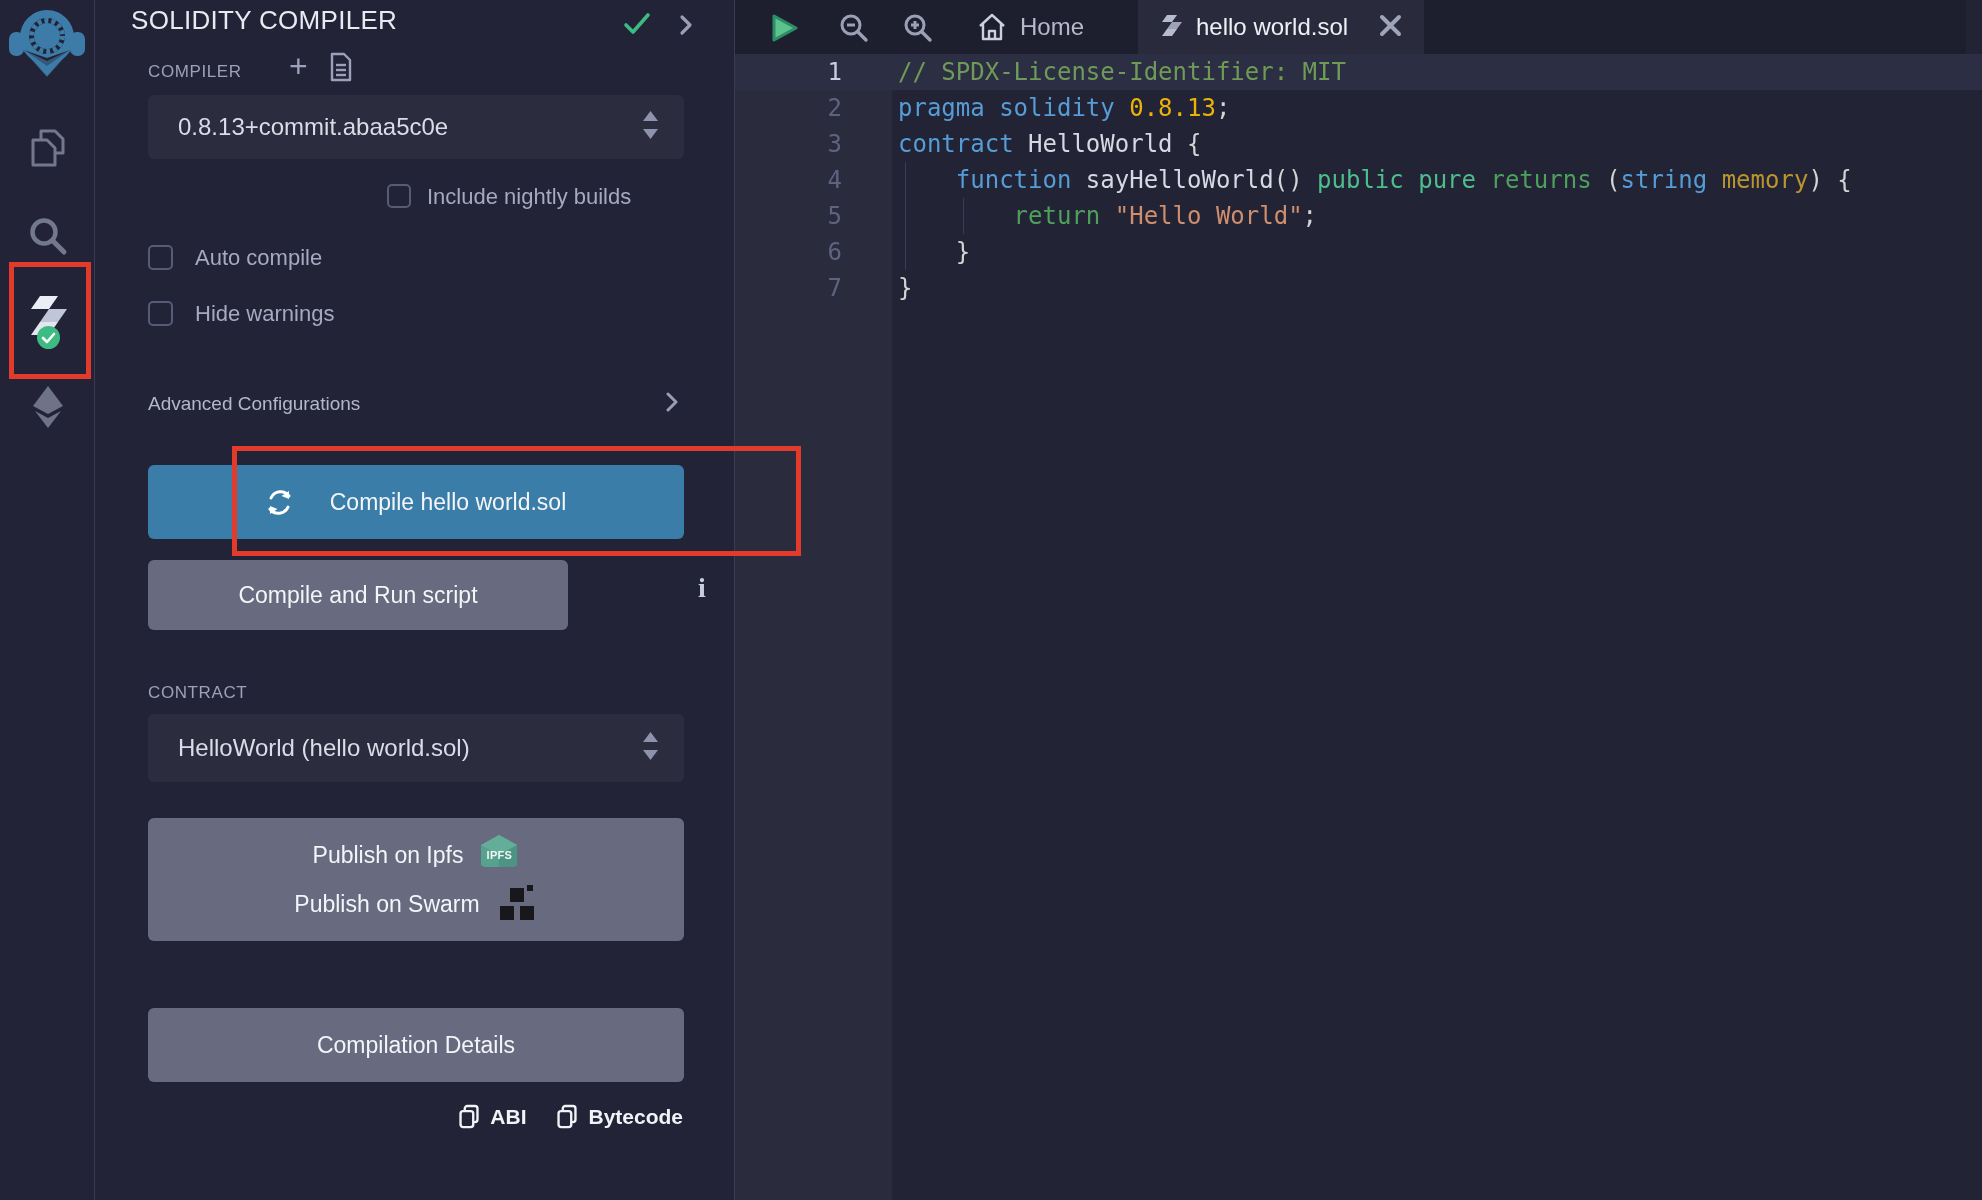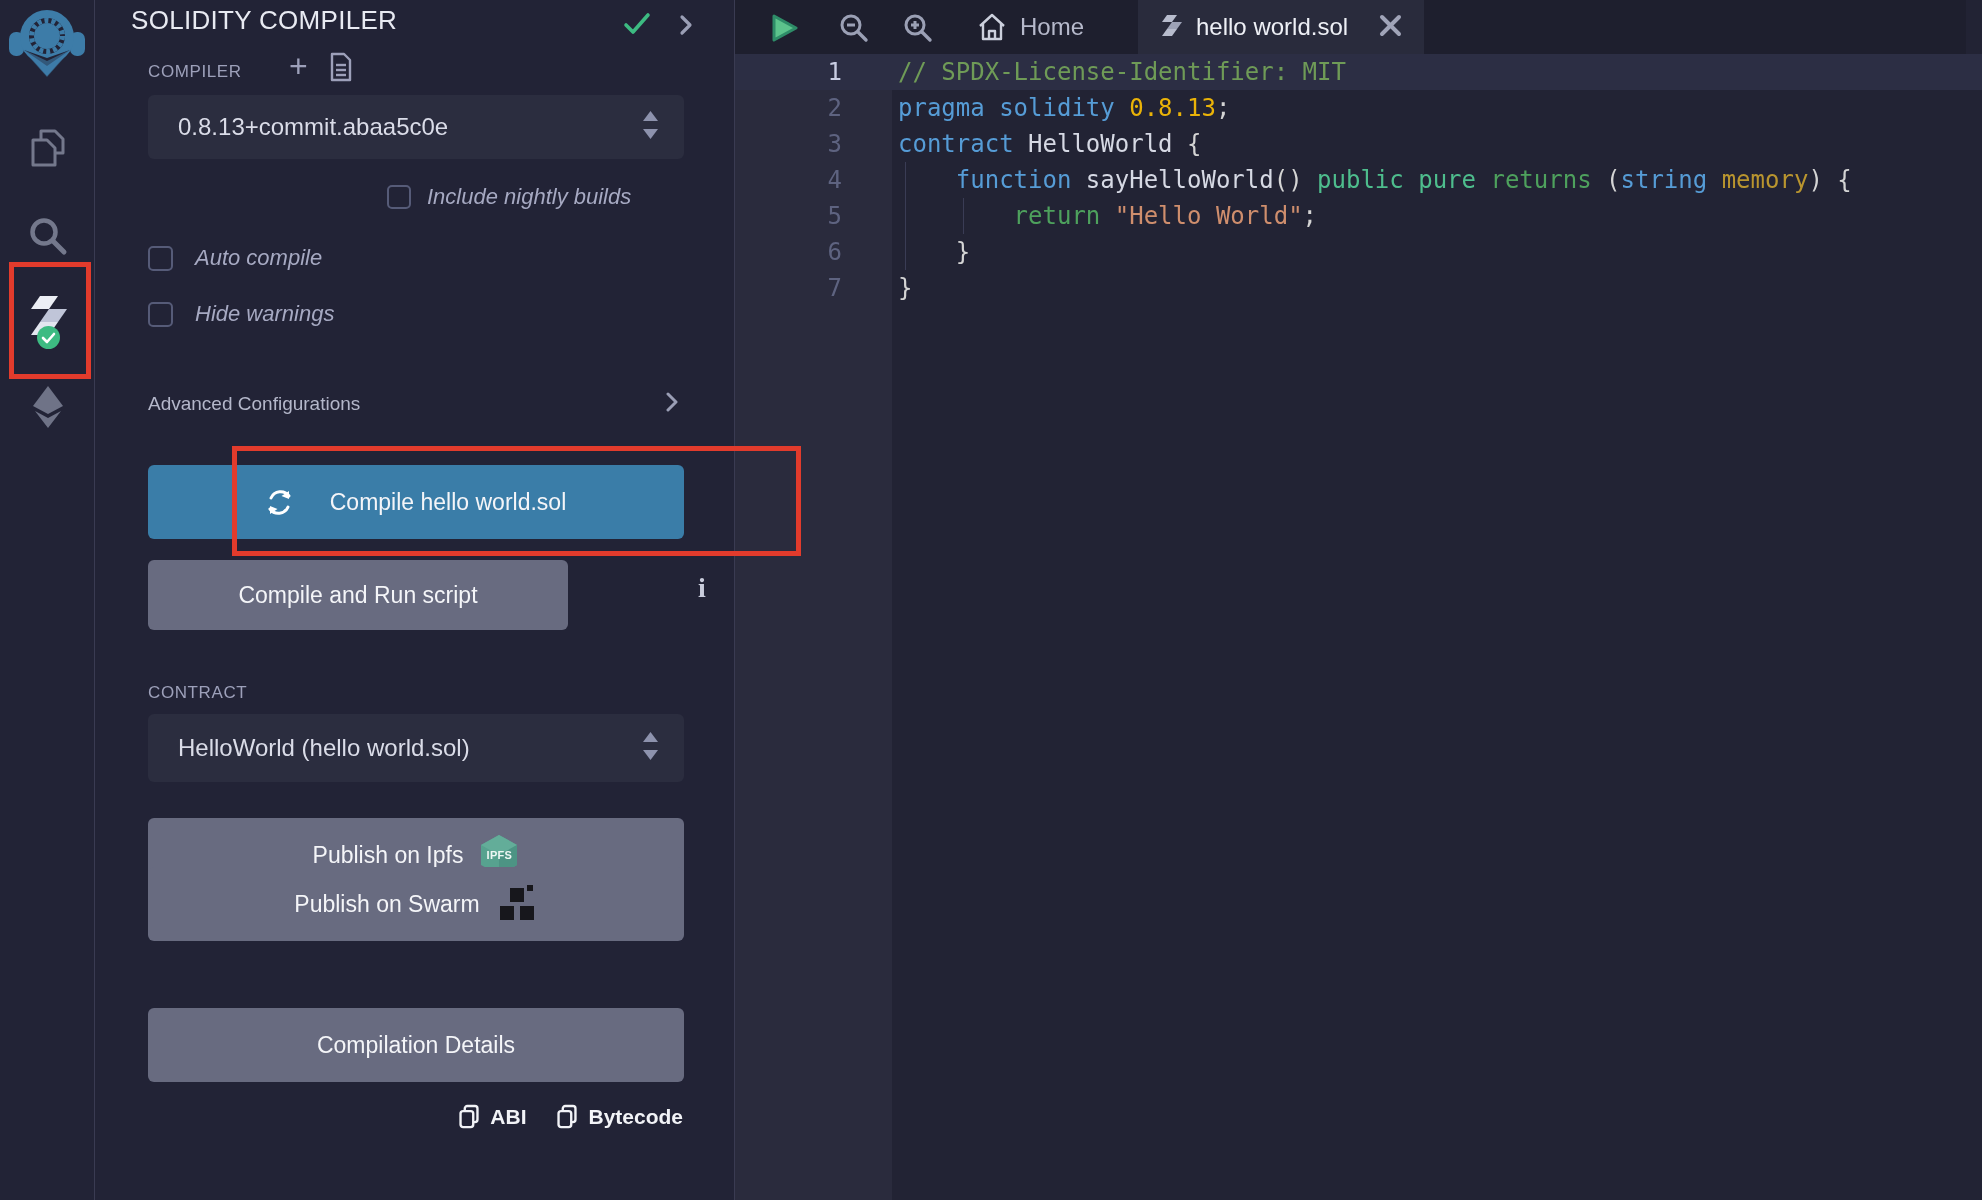--- a/index.html
+++ b/index.html
@@ -43,21 +43,21 @@
   .select-box {
     position:absolute; left:53px; width:536px;
     background:#2b2d3f; border-radius:6px;
     display:flex; align-items:center; cursor:pointer;
   }
   .select-version { top:95px; height:64px; }
   .select-contract { top:714px; height:68px; }
   .select-box .sel-text { padding-left:30px; font-size:24px; color:#dadce8; }
   .select-box .sel-arrows { margin-left:auto; margin-right:26px; }
 
-  .chk-row { position:absolute; display:flex; align-items:center; cursor:pointer;font-style:italic; }
+  .chk-row { position:absolute; display:flex; align-items:flex-start; cursor:pointer; }
   .chk-box {
     width:25px; height:25px; border:2.5px solid #565b78; border-radius:5px;
     background:transparent; flex:none;
   }
   .chk-label { margin-left:22px; font-size:22px; color:#a6a9c2; }
   .row-nightly { left:292px; top:184px; } .row-nightly .chk-box{ width:24px;height:24px; }
   .row-nightly .chk-label { margin-left:16px; }
   .row-auto { left:53px; top:245px; }
   .row-hide { left:53px; top:301px; }
 

